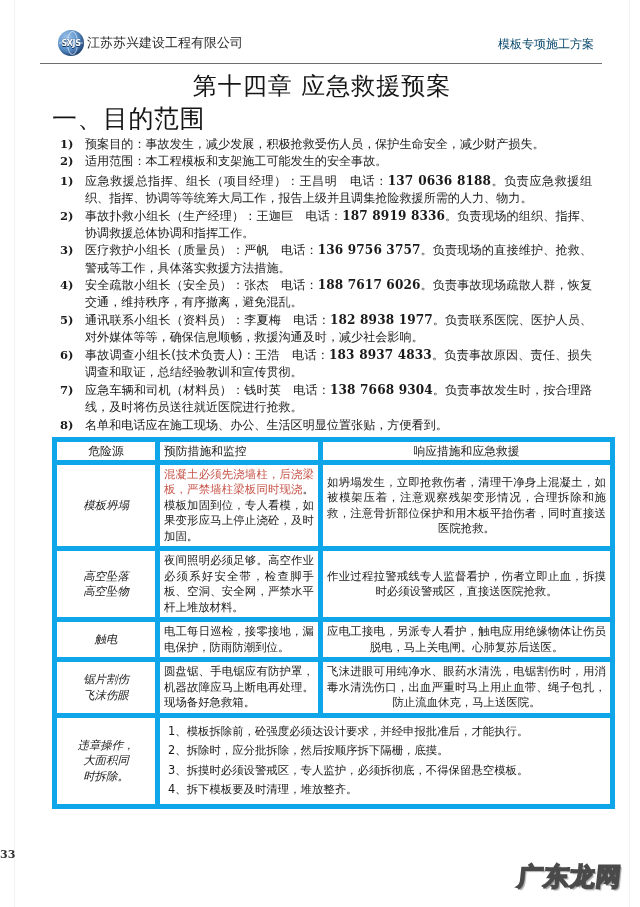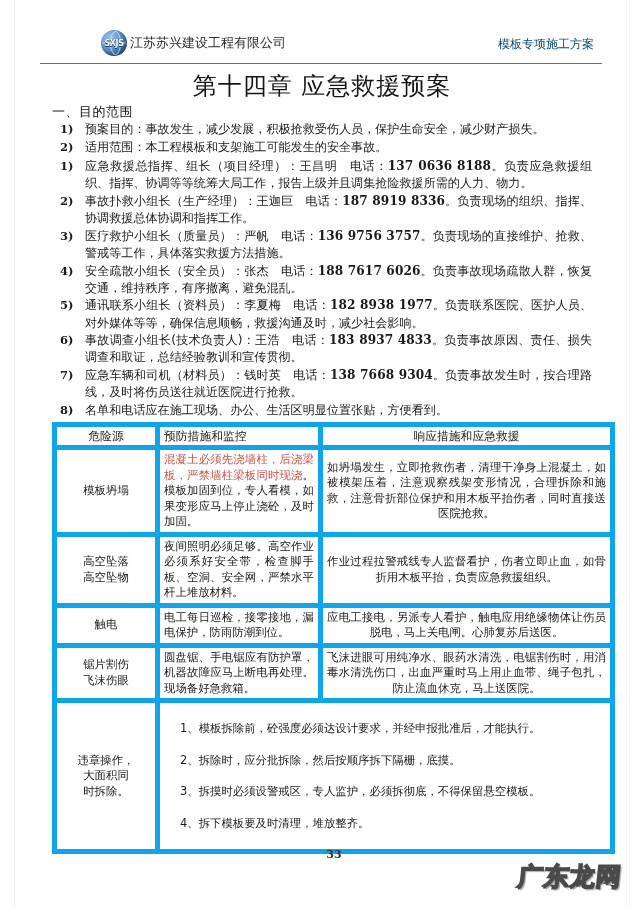--- a/index.html
+++ b/index.html
@@ -54,21 +54,20 @@
   }
   .globe {
     position: relative;
     width: 26px;
     height: 26px;
     border-radius: 50%;
     background: radial-gradient(circle at 34% 30%, #9fc3e8 0%, #5f95cd 42%, #2f5f9e 78%, #1d4272 100%);
     box-shadow: inset -2px -2px 3px rgba(0,0,0,.28);
     overflow: hidden;
     flex: none;
-    margin-left: 43px;
   }
   .globe::before {
     content: "";
     position: absolute;
     left: 1px; right: 1px; top: 50%;
     height: 1px;
     background: rgba(255,255,255,.65);
     transform: translateY(-50%);
   }
   .globe::after {
@@ -130,21 +129,21 @@
     font-size: 24px;
     line-height: 1.18;
     letter-spacing: 1px;
     margin: 0 0 4px 0;
     font-weight: normal;
     font-family: "DejaVu Serif", "Liberation Serif", serif;
     color: #161616;
   }
 
   .section-heading {
-    font-size: 13px;
+    font-size: 25px;
     line-height: 1.22;
     margin: 4px 0 1px 0;
     font-weight: normal;
     letter-spacing: 0.5px;
     font-family: "DejaVu Serif", "Liberation Serif", serif;
     color: #141414;
   }
 
   ol.numlist {
     list-style: none;
@@ -192,48 +191,47 @@
     font-weight: normal;
   }
   table.risk-table th {
     text-align: center;
     font-size: 11.8px;
     padding: 1px 4px;
   }
   .col-src   { width: 90px;  text-align: center; }
   .col-prev  { width: 150px; text-align: justify; text-align-last: left; }
   .col-resp  { width: 279px; text-align: justify; text-align-last: center; }
-  td.col-src { text-align: center; }
+  td.col-src { text-align: center; font-style: italic; }
   td.col-prev { padding: 1px 5px 2px 5px; }
   td.col-resp { padding: 1px 6px 2px 6px; }
   .warn {
     color: #c7544a;
   }
   .ol-inline {
     margin: 0;
     padding: 0;
     list-style: none;
   }
   .ol-inline li {
     text-align: justify;
     text-align-last: left;
-    margin: 16px;
+    margin: 4px;
   }
 
   
   .page-number {
     position: absolute;
     left: 0; right: 0;
     top: 848px;
-    text-align: center;
+    text-align: left;
     font-size: 11px;
     font-weight: bold;
     color: #333;
     font-family: "DejaVu Serif", "Liberation Serif", serif;
-    padding-left: 28px;
   }
   .watermark {
     position: absolute;
     right: 18px;
     top: 860px;
     font-size: 25px;
     font-weight: bold;
     letter-spacing: 1px;
     color: #ffffff;
     -webkit-text-stroke: 1.6px #4a4a4a;
@@ -321,21 +319,21 @@
 
         <tr>
           <td class="col-src">模板坍塌</td>
           <td class="col-prev"><span class="warn">混凝土必须先浇墙柱，后浇梁板，严禁墙柱梁板同时现浇</span><span>。模板加固到位，专人看模，如果变形应马上停止浇砼，及时加固。</span></td>
           <td class="col-resp">如坍塌发生，立即抢救伤者，清理干净身上混凝土，如被模架压着，注意观察残架变形情况，合理拆除和施救，注意骨折部位保护和用木板平抬伤者，同时直接送医院抢救。</td>
         </tr>
 
         <tr>
           <td class="col-src">高空坠落<br>高空坠物</td>
           <td class="col-prev">夜间照明必须足够。高空作业必须系好安全带，检查脚手板、空洞、安全网，严禁水平杆上堆放材料。</td>
-          <td class="col-resp">作业过程拉警戒线专人监督看护，伤者立即止血，如骨折用木板平抬，负责应急救援组织。</td>
+          <td class="col-resp">作业过程拉警戒线专人监督看护，伤者立即止血，拆摸时必须设警戒区，直接送医院抢救。</td>
         </tr>
 
         <tr>
           <td class="col-src">触电</td>
           <td class="col-prev">电工每日巡检，接零接地，漏电保护，防雨防潮到位。</td>
           <td class="col-resp">应电工接电，另派专人看护，触电应用绝缘物体让伤员脱电，马上关电闸。心肺复苏后送医。</td>
         </tr>
 
         <tr>
           <td class="col-src">锯片割伤<br>飞沫伤眼</td>

